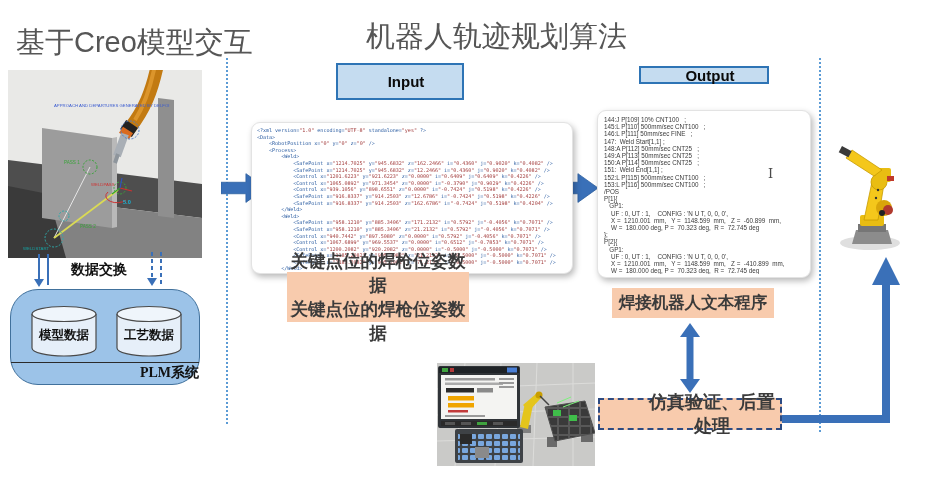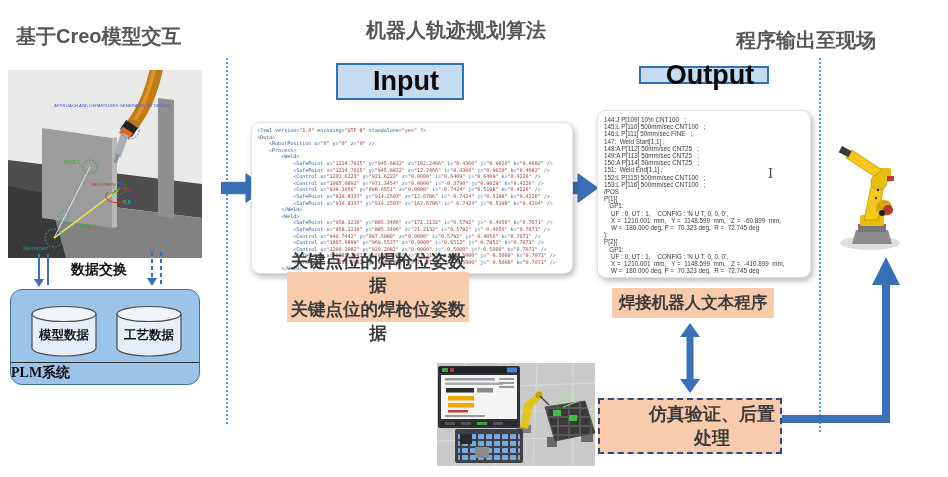--- a/index.html
+++ b/index.html
@@ -1,56 +1,56 @@
 <!DOCTYPE html>
 <html style="--accent-blue: #3A70B8; --panel-fill: #C5DCF0; --panel-border: #2E74B5; --note-fill: #F8CBAD; --plm-fill: #9CC3E8; --plm-border: #41719C; --title-color: #565656; --dash-border: #2D4B82; --divider: #5B9BD5; --xml-tag: #2E5FA3; --xml-value: #A33E3E; --code-text: #3A3A3A;"><head>
 <meta charset="utf-8">
 <style>
   html,body{margin:0;padding:0;background:#fff;}
   .stage{position:relative;width:948px;height:477px;background:#fff;overflow:hidden;
          font-family:"Liberation Sans", sans-serif;}
 
   
-  .title{position:absolute;font-size:20px;font-weight:bold;color:var(--title-color);white-space:nowrap;}
+  .title{position:absolute;font-size:29px;font-weight:normal;color:var(--title-color);white-space:nowrap;}
   .t-left{left:16px;top:23px;}
   .t-center{left:366px;top:17px;text-align:right;}
   .t-right{left:736px;top:27px;}
 
   
   .divider{position:absolute;width:0;border-left:2px dotted var(--divider);}
   .d1{left:226px;top:58px;height:366px;}
   .d2{left:819px;top:58px;height:374px;}
 
   
   .cad{position:absolute;left:8px;top:70px;width:194px;height:188px;}
 
   
   .arr-solid{position:absolute;left:34px;top:254px;}
   .arr-dashed{position:absolute;left:147px;top:252px;}
   .exchange-label{position:absolute;left:71px;top:261px;font-size:14px;font-weight:bold;color:#111;
                   font-family:"Liberation Serif", serif;}
 
   
-  .plm{position:absolute;left:10px;top:289px;width:190px;height:96px;border-radius:12px;
+  .plm{position:absolute;left:10px;top:289px;width:190px;height:96px;border-radius:28px;
        background:var(--plm-fill);border:1.5px solid var(--plm-border);box-sizing:border-box;}
   .cyl{position:absolute;top:14px;}
   .c1{left:18px;} .c2{left:103px;}
   .plm-line{position:absolute;left:0;right:0;bottom:21px;border-top:1.5px solid #2b2b2b;}
-  .plm-label{position:absolute;left:0;right:0;bottom:2px;text-align:left;font-size:14px;font-weight:bold;
+  .plm-label{position:absolute;left:0;right:0;bottom:2px;text-align:right;font-size:14px;font-weight:bold;
              color:#111;font-family:"Liberation Serif", serif;}
 
   
   .blockarrow{position:absolute;width:46px;height:36px;}
   .a1{left:221px;top:170px;}
   .a2{left:553px;top:170px;}
 
   
   .io-box{position:absolute;display:flex;align-items:center;justify-content:center;
           background:var(--panel-fill);border:2px solid var(--panel-border);box-sizing:border-box;
-          font-size:27px;font-weight:bold;color:#0a0a0a;padding-left:12px;}
+          font-size:15px;font-weight:bold;color:#0a0a0a;padding-left:12px;}
   .input{left:336px;top:63px;width:128px;height:37px;}
   .output{left:639px;top:66px;width:130px;height:18px;}
 
   
   .panel{position:absolute;background:#fff;border:1px solid #e3e3e3;border-radius:9px;
          box-shadow:2px 3px 6px rgba(0,0,0,0.28);box-sizing:border-box;overflow:hidden;}
   .xml{left:251px;top:122px;width:322px;height:152px;padding:4px 5px;}
   .prog{left:597px;top:110px;width:214px;height:168px;padding:5px 6px;}
   .code{white-space:pre;overflow:hidden;}
   .code-xml{font-family:"DejaVu Sans Mono", monospace;font-size:5.1px;line-height:6.6px;
@@ -60,39 +60,38 @@
              color:var(--code-text);}
   .cl{white-space:pre;}
   .ibeam{position:absolute;left:170px;top:55px;font-family:"DejaVu Serif", serif;font-size:13px;color:#4a4a4a;}
 
   
   .note{position:absolute;background:var(--note-fill);color:#3b3b3b;font-weight:bold;
         display:flex;flex-direction:column;align-items:center;justify-content:center;text-align:center;
         box-sizing:border-box;}
   .note1{left:287px;top:272px;width:182px;height:50px;font-size:17.5px;line-height:24px;}
   .note2{left:612px;top:288px;width:162px;height:30px;font-size:16.5px;}
-  .postbox{left:598px;top:398px;width:184px;height:56px;font-size:18px;
+  .postbox{left:598px;top:398px;width:184px;height:32px;font-size:18px;
            border:2px dashed var(--dash-border);padding-left:44px;}
 
   
   .dblarrow{position:absolute;left:677px;top:322px;}
   .elbow{position:absolute;left:782px;top:253px;}
 
   
   .sim{position:absolute;left:437px;top:363px;width:158px;height:103px;}
   .robot{position:absolute;left:836px;top:146px;width:74px;height:106px;}
 </style>
 </head>
 <body>
 
 <div class="stage">
 
   <div class="title t-left">基于Creo模型交互</div>
   <div class="title t-center">机器人轨迹规划算法</div>
-  <div class="title t-right">程序输出至现场</div>
 
   <div class="divider d1"></div>
   <div class="divider d2"></div>
 
   <svg class="cad" viewBox="0 0 194 188">
     <g>
       <rect width="194" height="188" fill="#E9E9E7"></rect>
       <polygon points="0,90 194,114 194,148 0,124" fill="#4E4E4E"></polygon>
       <polygon points="0,124 194,148 194,188 0,188" fill="#828282"></polygon>
       <polygon points="0,116 40,124 58,188 0,188" fill="#3A3A3A"></polygon>

